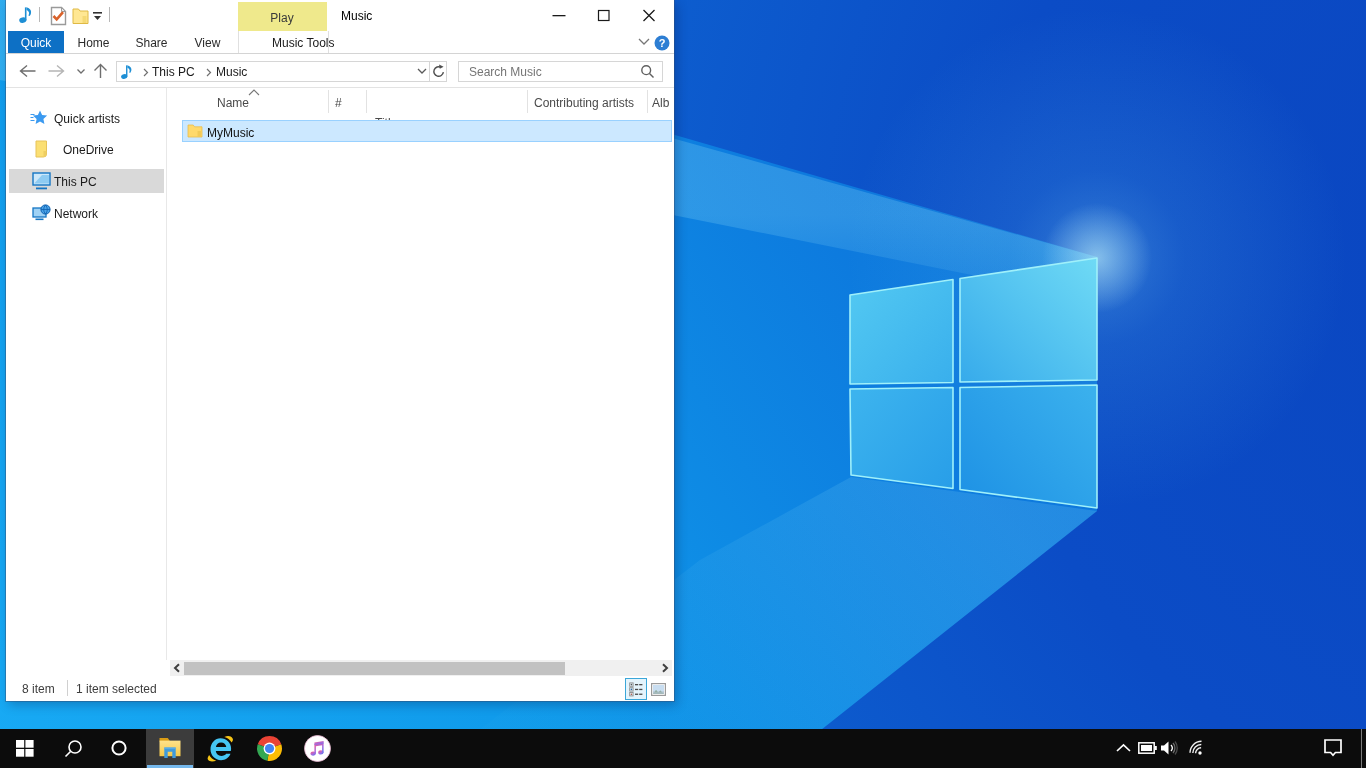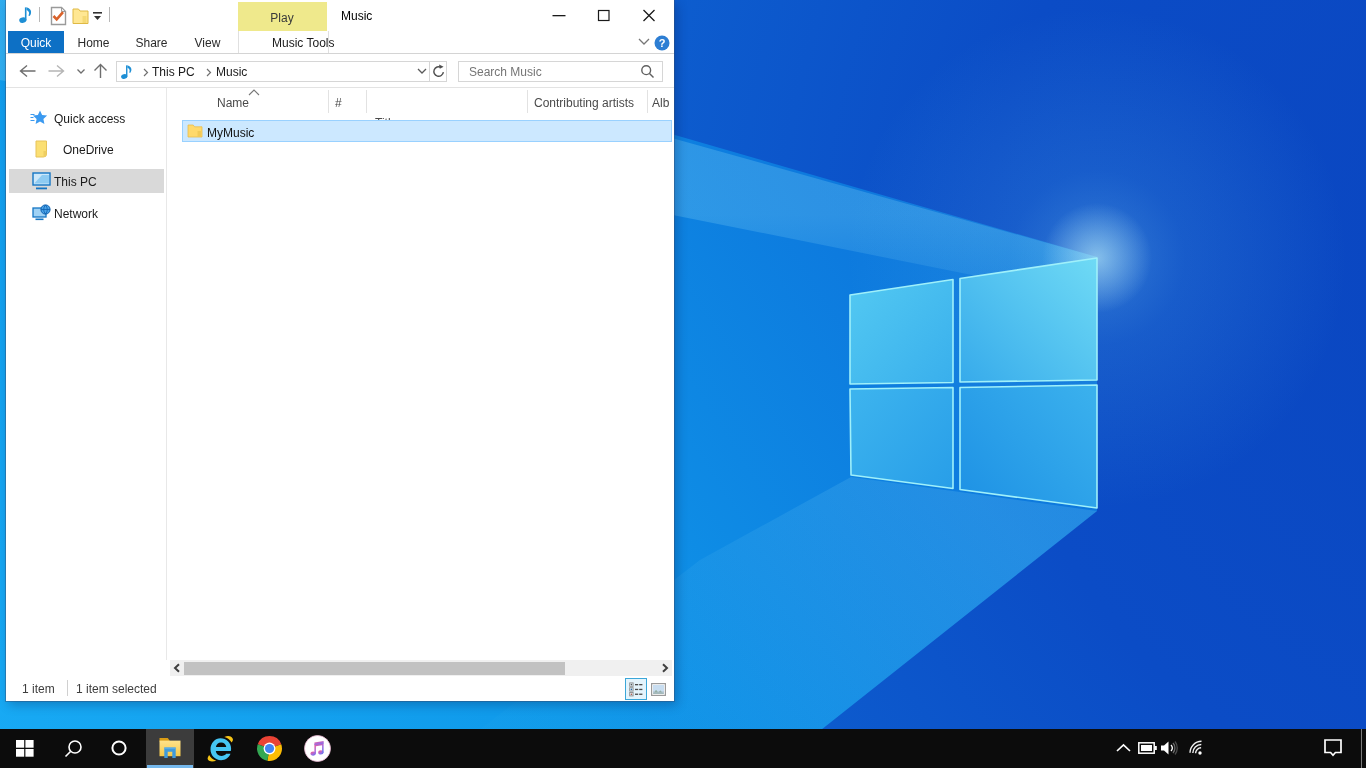--- a/index.html
+++ b/index.html
@@ -187,21 +187,21 @@
   </svg>
 
   <div class="abs" style="left:160px;top:88px;width:1px;height:572px;background:#e8e8e8;"></div>
 
   <div class="abs" style="left:3px;top:169px;width:155px;height:24px;background:#d9d9d9;"></div>
 
   <svg class="abs" style="left:24px;top:110px" width="18" height="16" viewBox="0 0 18 16">
     <path d="M10 0.5 l2.1 4.6 5 0.5 -3.7 3.4 1 4.9 -4.4 -2.5 -4.4 2.5 1 -4.9 -3.7 -3.4 5 -0.5 z" fill="#3b9af0"></path>
     <path d="M0.5 4.5 h4 M0.5 7.5 h3 M0.5 10.5 h4" stroke="#3b9af0" stroke-width="1.2"></path>
   </svg>
-  <div class="abs t12" style="left:48px;top:112.5px;">Quick access</div>
+  <div class="abs t12" style="left:48px;top:112.5px;">Quick artists</div>
 
   <svg class="abs" style="left:28.5px;top:140px" width="16" height="18" viewBox="0 0 16 18">
     <path d="M1 1 h10.5 v13 a3 3 0 0 1 -3 3 h-7.5 z" fill="#fbdf73" stroke="#e7c35a" stroke-width="1"></path>
     <path d="M8.5 11 h3 v3 a3 3 0 0 1 -3 3 z" fill="#eece62"></path>
   </svg>
   <div class="abs t12" style="left:48px;top:144px;padding-left:9px;">OneDrive</div>
 
   <svg class="abs" style="left:26px;top:172px" width="19" height="18" viewBox="0 0 19 18">
     <rect x="1" y="1" width="17" height="12" fill="#cde8fa" stroke="#1576c4" stroke-width="1.4"></rect>
     <path d="M2.2 11.5 L10 3 h7 v8.5 z" fill="#8ecbf2"></path>
@@ -239,21 +239,21 @@
 
   <div class="abs" style="left:164px;top:660px;width:502px;height:16px;background:#f0f0f0;"></div>
   <svg class="abs" style="left:166px;top:663px" width="10" height="10" viewBox="0 0 10 10">
     <path d="M7 1.2 L3 5 L7 8.8" fill="none" stroke="#3f3f3f" stroke-width="2"></path>
   </svg>
   <svg class="abs" style="left:654px;top:663px" width="10" height="10" viewBox="0 0 10 10">
     <path d="M3 1.2 L7 5 L3 8.8" fill="none" stroke="#3f3f3f" stroke-width="2"></path>
   </svg>
   <div class="abs" style="left:178px;top:661.5px;width:381px;height:13px;background:#c2c2c2;"></div>
 
-  <div class="abs t12" style="left:16px;top:683px;color:#3d3d3d;">1 item</div>
+  <div class="abs t12" style="left:16px;top:683px;color:#3d3d3d;">8 item</div>
   <div class="abs" style="left:61px;top:680px;width:1px;height:16px;background:#d0d0d0;"></div>
   <div class="abs t12" style="left:70px;top:683px;color:#3d3d3d;">1 item selected</div>
 
   <div class="abs" style="left:618.5px;top:678px;width:22.5px;height:22px;border:1px solid #3ba7d9;background:#e4f4fc;box-sizing:border-box;"></div>
   <svg class="abs" style="left:623px;top:681.5px" width="14" height="15" viewBox="0 0 14 15">
     <g fill="none" stroke="#8a8a8a" stroke-width="0.9">
       <rect x="0.7" y="0.9" width="3.4" height="3.4"></rect>
           <rect x="0.7" y="5.7" width="3.4" height="3.4"></rect>
           <rect x="0.7" y="10.5" width="3.4" height="3.4"></rect>
     </g>

